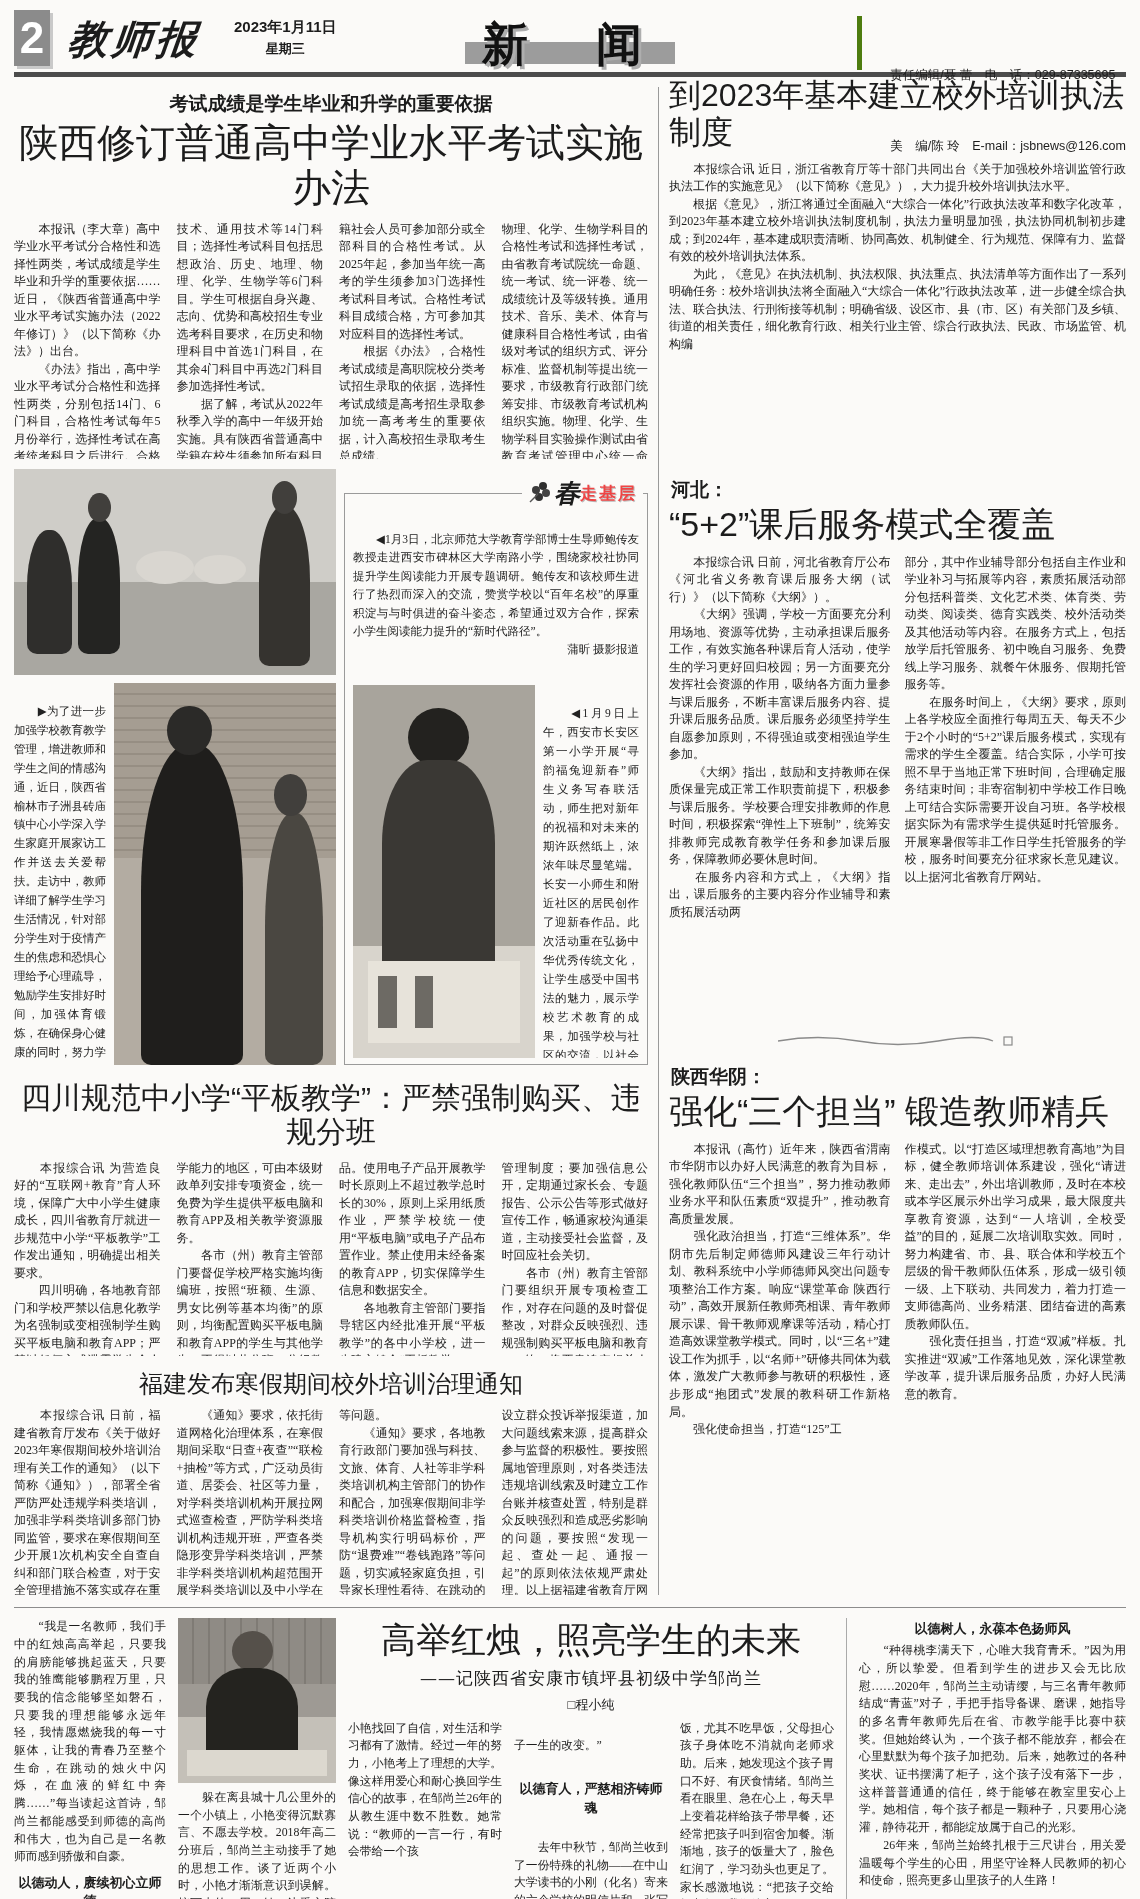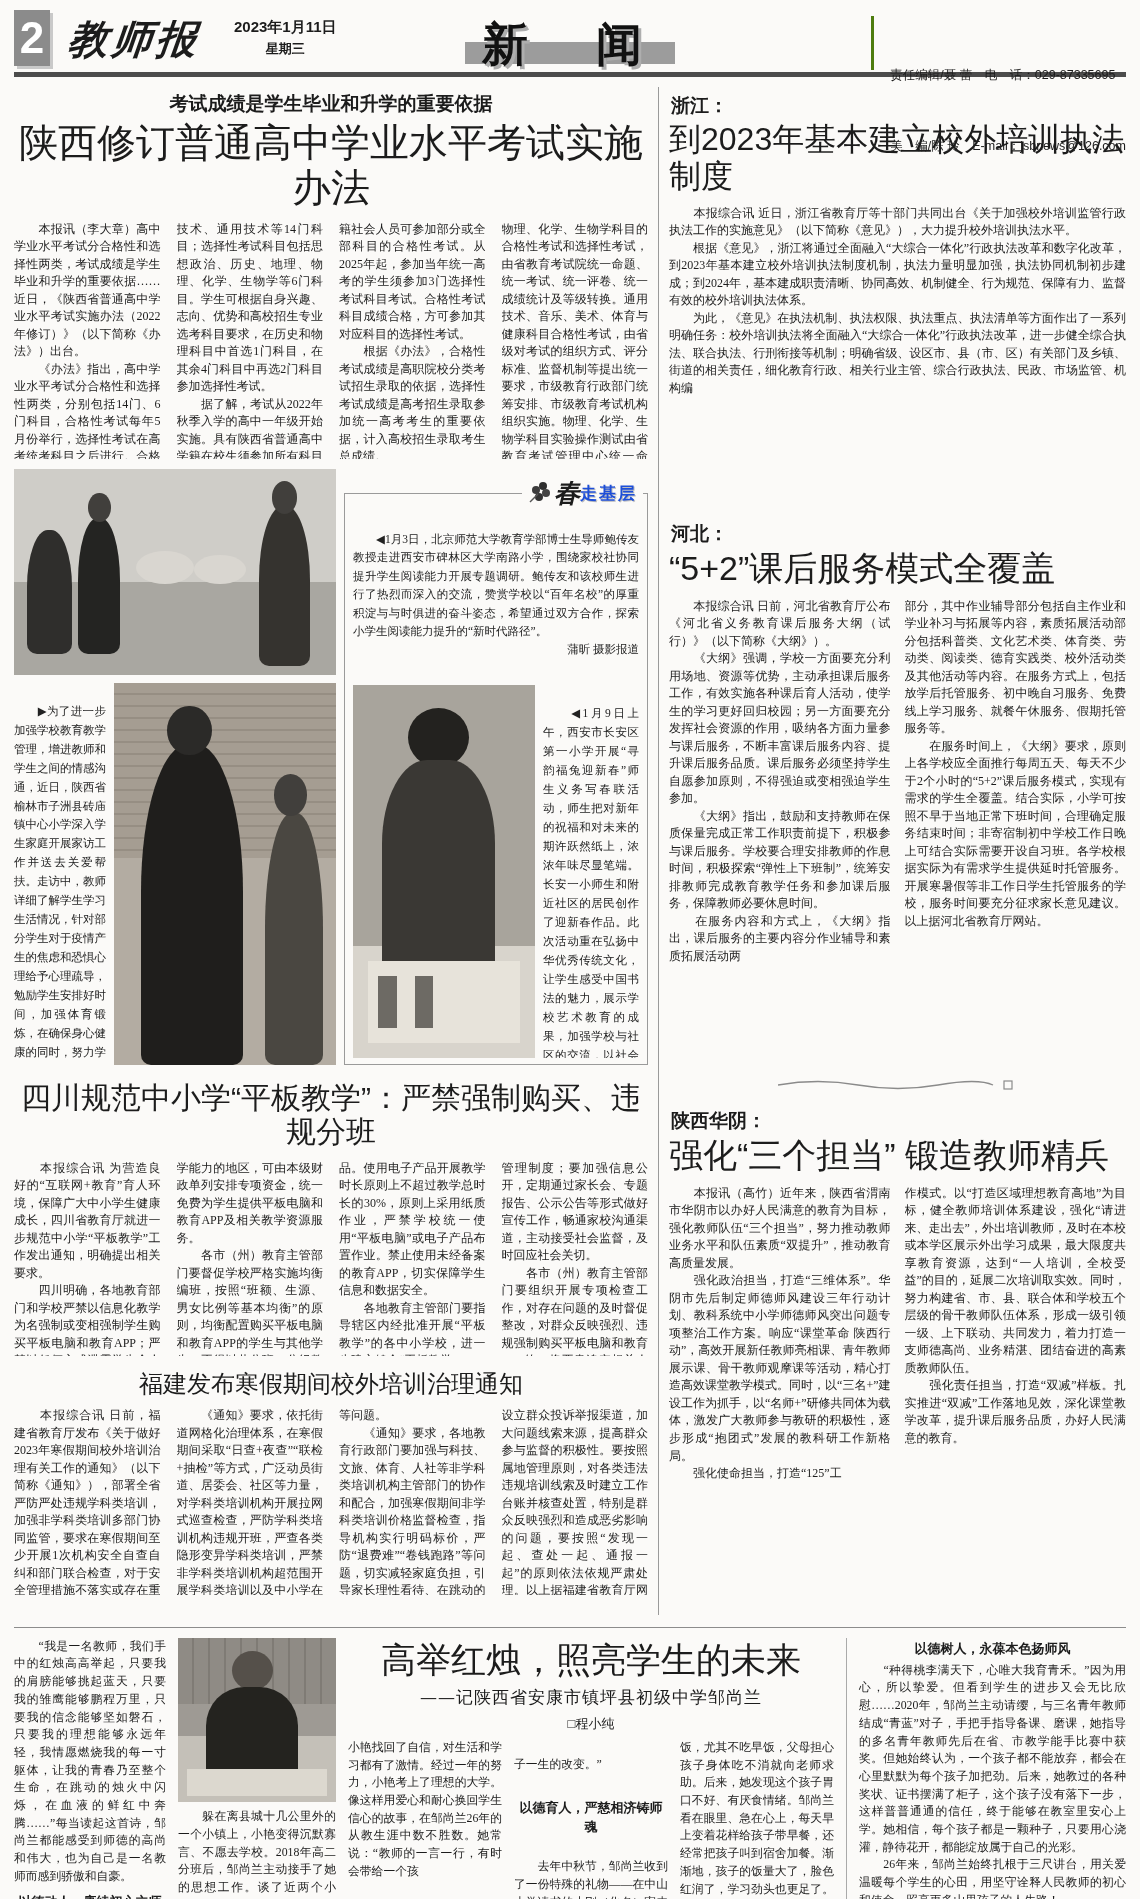--- a/index.html
+++ b/index.html
@@ -21,21 +21,21 @@
     transform:skewX(-6deg);}
   .dateblk{margin:10px 0 0 34px;text-align:center;font-family:"Liberation Sans",sans-serif;}
   .dateblk .d1{font-weight:bold;font-size:15px;}
   .dateblk .d2{font-weight:bold;font-size:13px;margin-top:3px;}
   .secwrap{position:absolute;left:50%;top:6px;transform:translateX(-50%);text-align:center;}
   .secband{position:absolute;left:50%;top:34px;transform:translateX(-50%);
     width:210px;height:22px;background:#9c9c9c;}
   .sectitle{position:relative;font-size:46px;font-weight:bold;letter-spacing:26px;
     font-family:"DejaVu Serif",serif;color:#111;
     text-shadow:3px 3px 0 #aeaeae;padding-left:10px;}
-  .edinfo{margin-left:auto;border-left:3px solid #4d7c0f;padding-left:16px;margin-top:8px;
+  .edinfo{margin-left:auto;border-left:5px solid #4d7c0f;padding-left:28px;margin-top:8px;
     font-size:12.5px;line-height:1.9;font-family:"Liberation Sans",sans-serif;white-space:pre;}
   .hdrule{height:5px;background:#4c4c4c;margin-top:2px;}
   
   .cols{display:flex;}
   .leftzone{width:634px;}
   .vr{width:1px;background:#9a9a9a;margin:10px 10px 0 10px;}
   .rightzone{flex:1;min-width:0;}
   
   .kicker{text-align:center;font-weight:bold;font-size:19px;margin:14px 0 4px 0;
     font-family:"Liberation Sans",sans-serif;}
@@ -58,21 +58,21 @@
   .squig{display:block;margin:8px auto 0 auto;}
   
   .feature{display:flex;gap:8px;margin-top:10px;height:596px;}
   .f-left{width:322px;display:flex;flex-direction:column;}
   .f-right{flex:1;min-width:0;position:relative;border:1px solid #9a9a9a;
     margin-top:24px;padding:8px 8px 6px 8px;display:flex;flex-direction:column;}
   .badge{position:absolute;top:-18px;right:4px;background:#fbfaf8;padding:0 6px;
     display:flex;align-items:center;}
   .badge .chun{font-size:26px;font-weight:bold;font-style:italic;font-family:"DejaVu Serif",serif;}
   .badge .zjc{font-size:17px;font-weight:bold;letter-spacing:2px;
-    font-family:"Liberation Sans",sans-serif;color:#1d4ed8;text-shadow:1px 1px 0 #bbb;}
+    font-family:"Liberation Sans",sans-serif;color:#ef4444;text-shadow:1px 1px 0 #bbb;}
   .cap{font-size:11.5px;line-height:1.6;text-align:justify;white-space:pre-line;color:#222;}
   .cap .crd{display:block;text-align:right;}
   .f-row2{display:flex;gap:8px;flex:1;margin-top:8px;min-height:0;}
   .capnarrow{width:92px;font-size:11.5px;line-height:1.65;overflow:hidden;}
   
   .ph{position:relative;overflow:hidden;background:#b7b4ae;}
   .ph i{position:absolute;display:block;}
   .phA{height:206px;background:linear-gradient(#cfcdc8 0 55%,#a9a7a1 55% 100%);}
   .phB{flex:1;background:linear-gradient(#b3aca2 0 100%);}
   .phC{width:182px;background:linear-gradient(#a8a49c 0 70%,#d8d4cc 70% 100%);}
@@ -231,21 +231,20 @@
           <div class="bcol">设立群众投诉举报渠道，加大问题线索来源，提高群众参与监督的积极性。要按照属地管理原则，对各类违法违规培训线索及时建立工作台账并核查处置，特别是群众反映强烈和造成恶劣影响的问题，要按照“发现一起、查处一起、通报一起”的原则依法依规严肃处理。以上据福建省教育厅网站。</div>
         </div>
       </div>
     </div>
 
     <div class="vr"></div>
 
     <div class="rightzone">
 
       <div>
-        <div class="rz-kicker">浙江：</div>
         <div class="bighead rz-head" style="text-align:left">到2023年基本建立校外培训执法制度</div>
         <div class="body2 zj-body">
           <div class="bcol">　　本报综合讯 近日，浙江省教育厅等十部门共同出台《关于加强校外培训监管行政执法工作的实施意见》（以下简称《意见》），大力提升校外培训执法水平。
 　　根据《意见》，浙江将通过全面融入“大综合一体化”行政执法改革和数字化改革，到2023年基本建立校外培训执法制度机制，执法力量明显加强，执法协同机制初步建成；到2024年，基本建成职责清晰、协同高效、机制健全、行为规范、保障有力、监督有效的校外培训执法体系。
 　　为此，《意见》在执法机制、执法权限、执法重点、执法清单等方面作出了一系列明确任务：校外培训执法将全面融入“大综合一体化”行政执法改革，进一步健全综合执法、联合执法、行刑衔接等机制；明确省级、设区市、县（市、区）有关部门及乡镇、街道的相关责任，细化教育行政、相关行业主管、综合行政执法、民政、市场监管、机构编</div>
         </div>
       </div>
 
       <div>
         <div class="rz-kicker">河北：</div>

